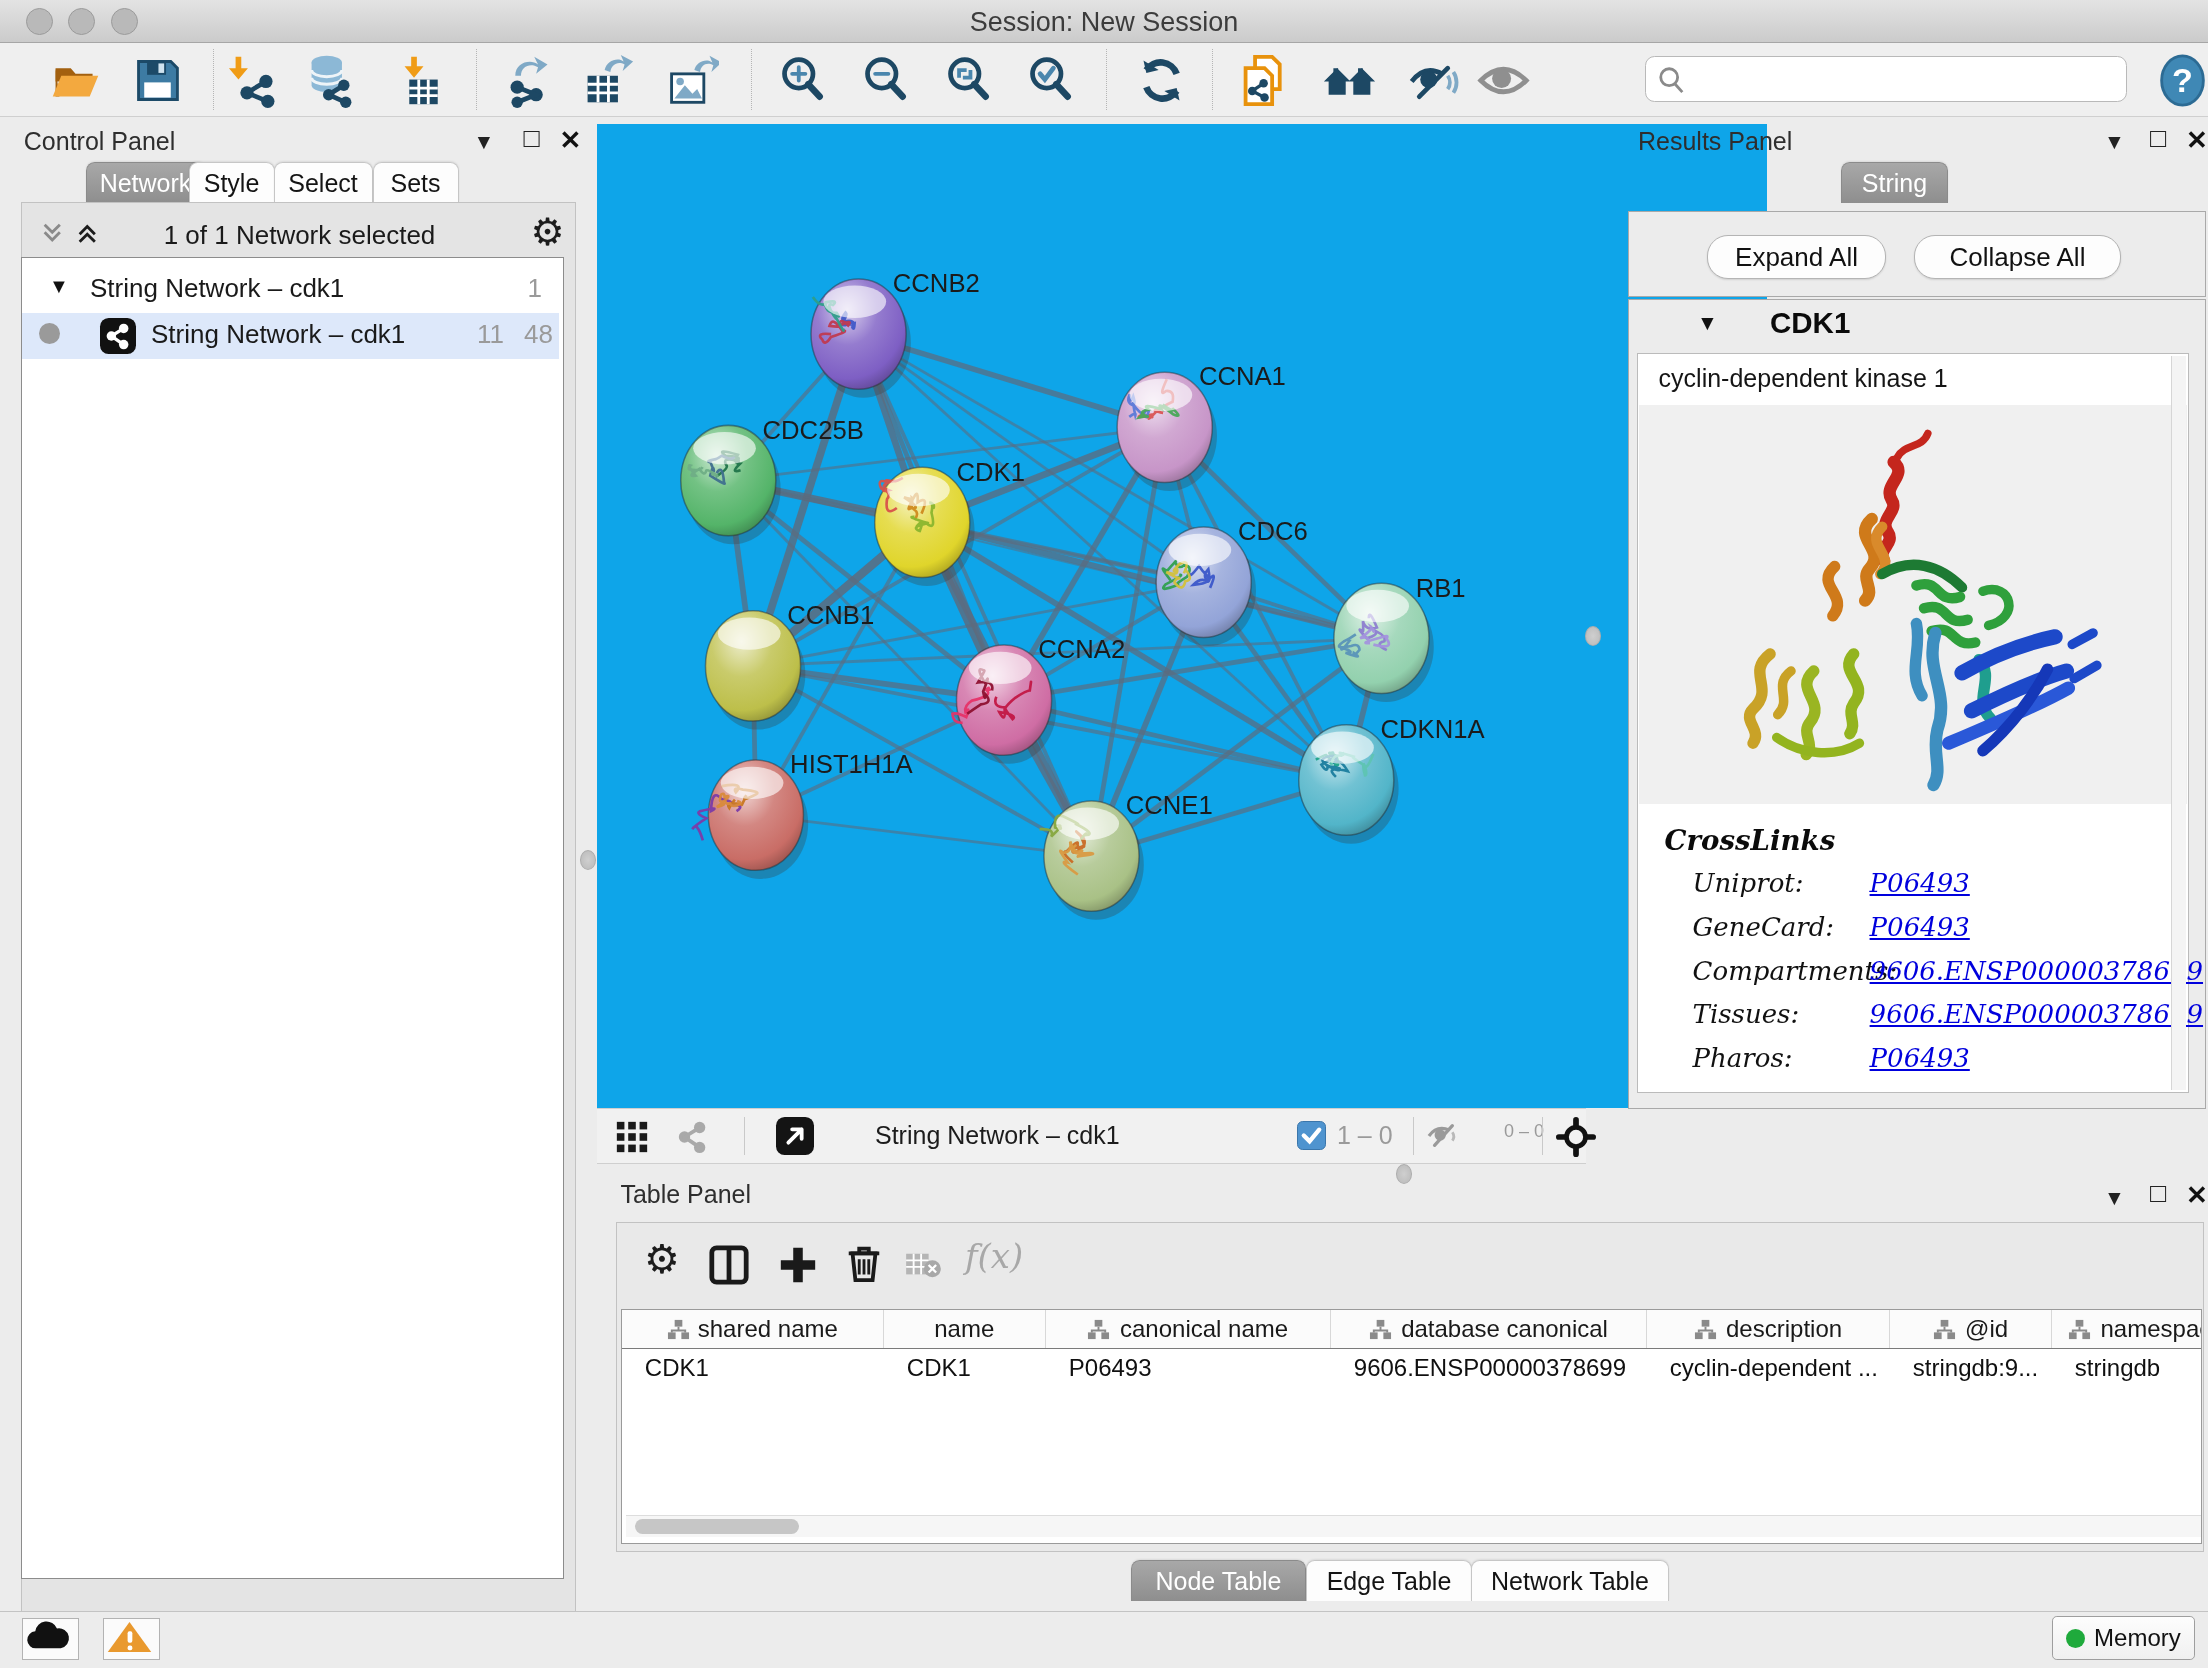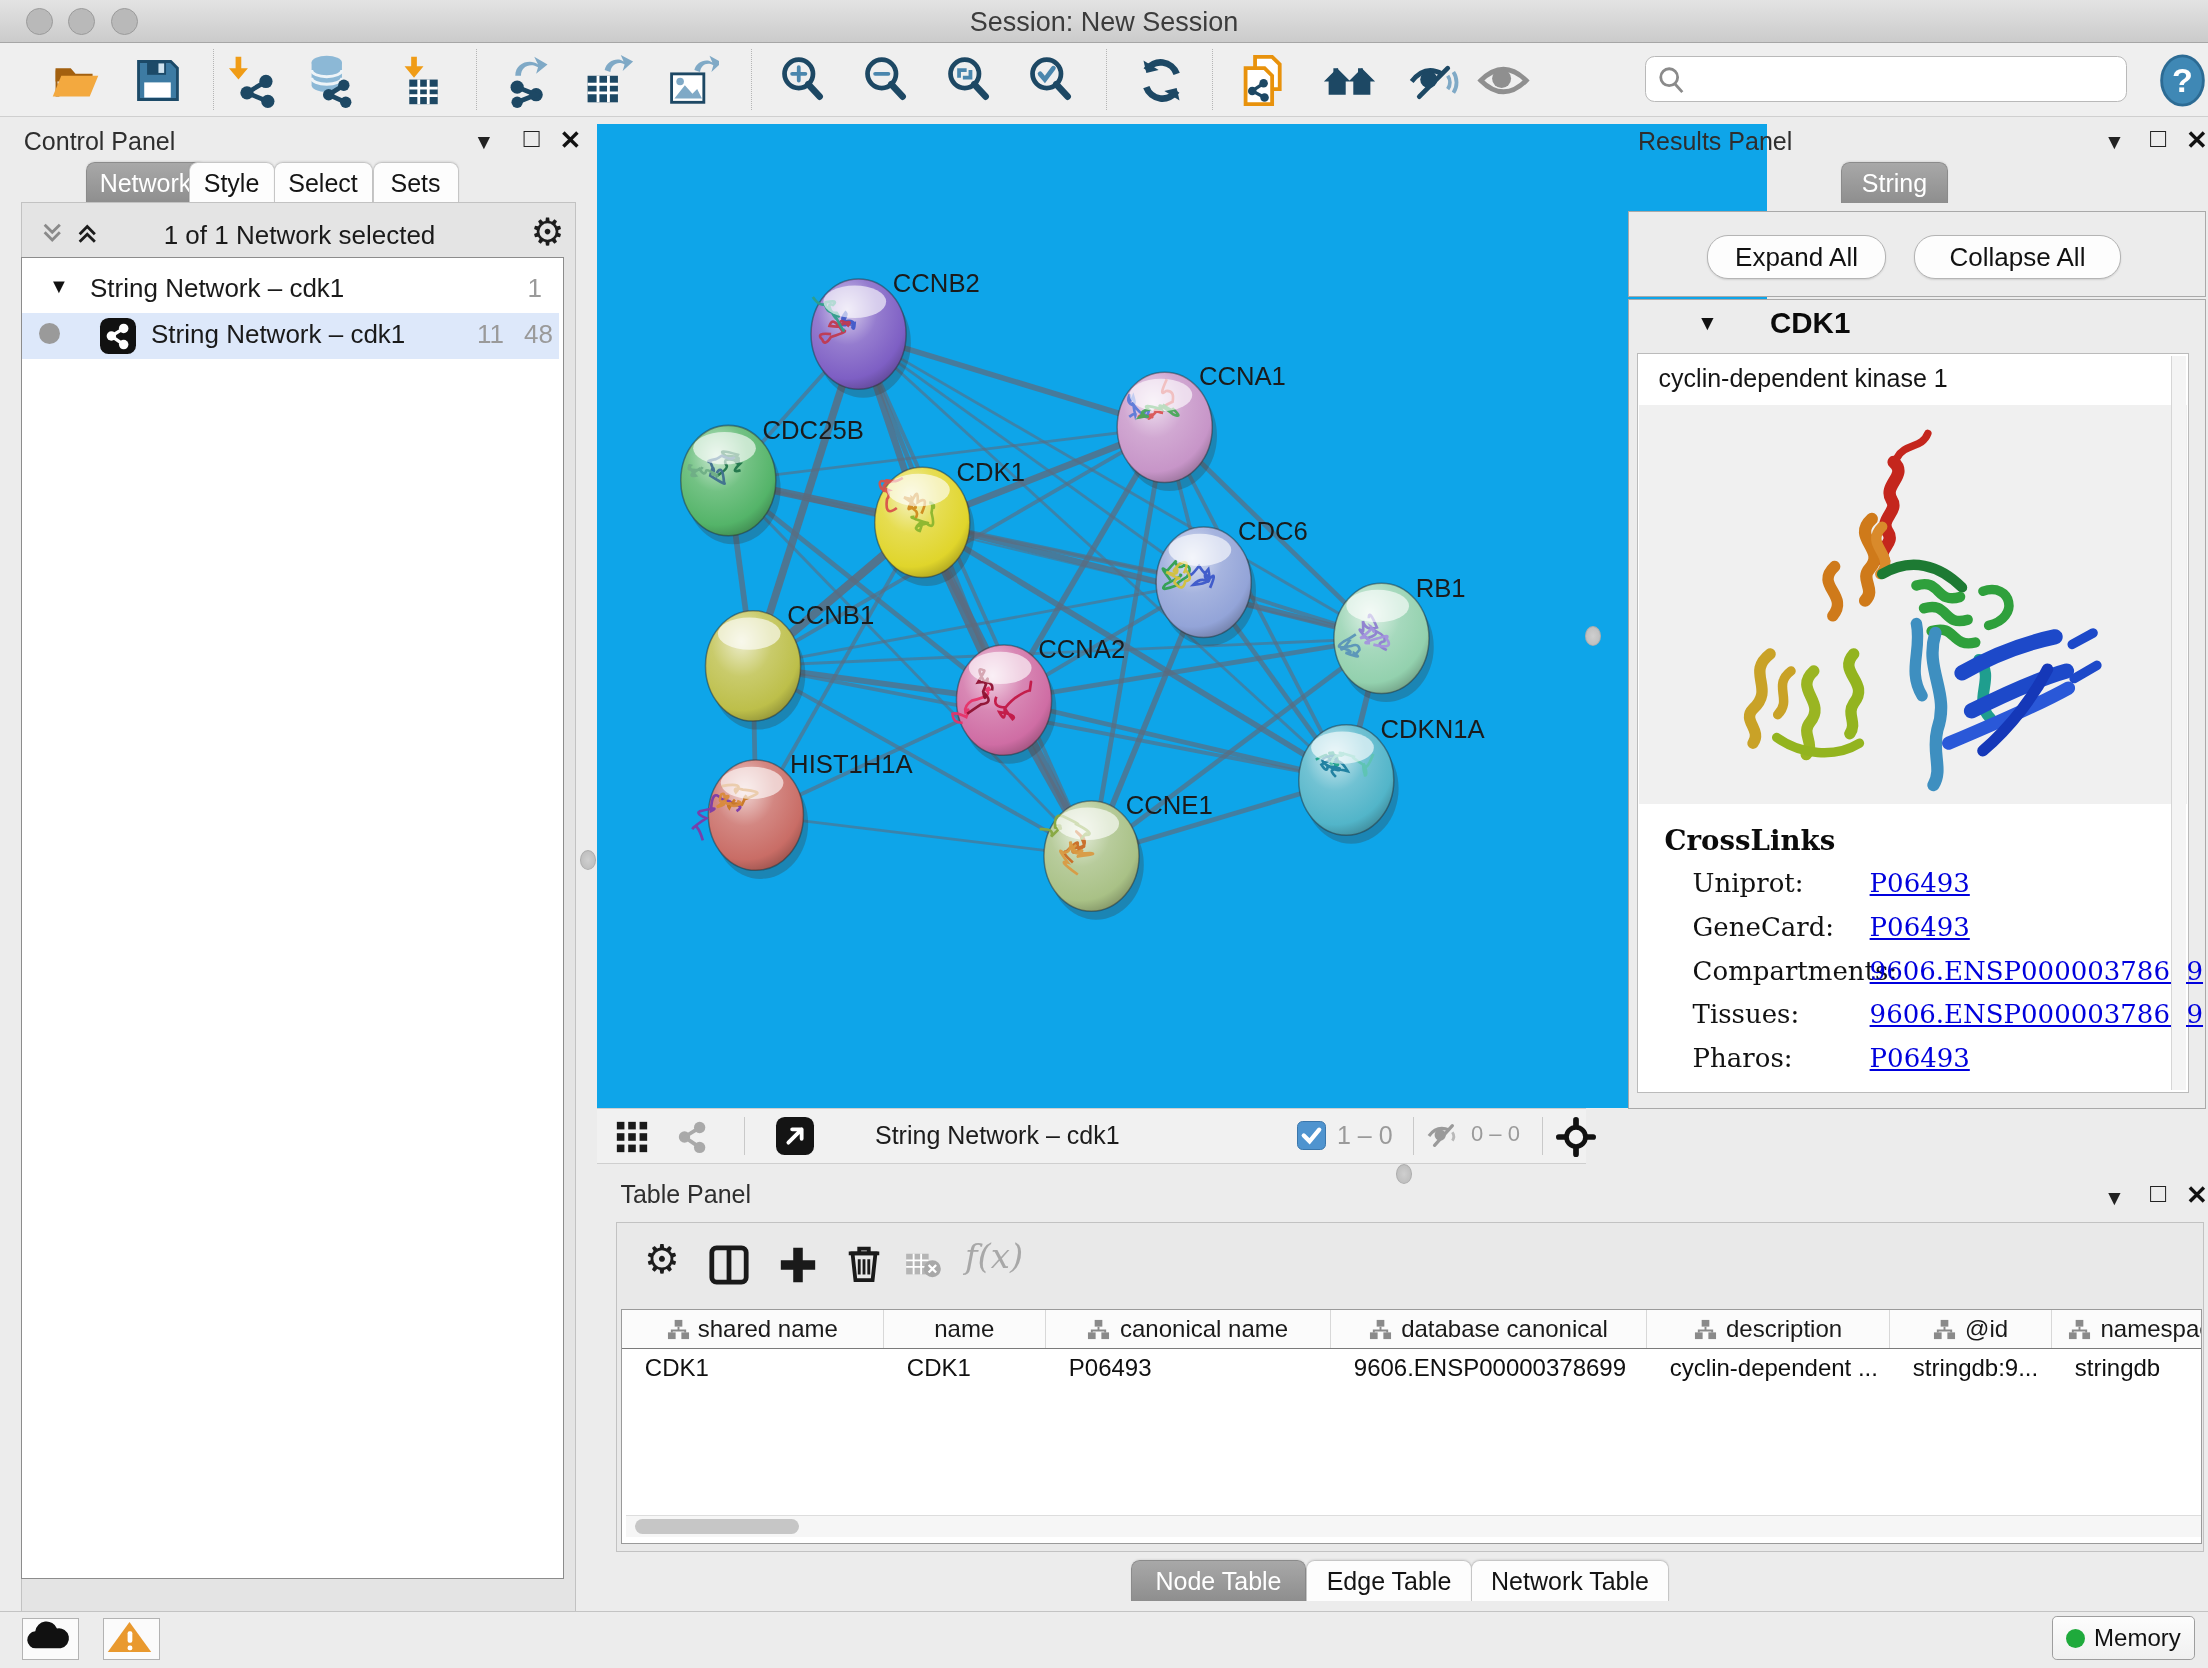--- a/index.html
+++ b/index.html
@@ -36,21 +36,21 @@
     border-top:1px solid #cfcfcf;border-bottom:1px solid #cfcfcf;}
   .nbsep{position:absolute;top:7.6px;width:0;height:38px;border-left:1px solid #c9c9c9;}
   .splitdot{width:14.3px;height:18px;border-radius:50%;background:radial-gradient(#cfcfcf,#b9b9b9);border:1px solid #adadad;}
   
   .rsec1{left:1628px;top:211px;width:576px;height:84px;background:#ececec;border:1.9px solid #a9a9a9;}
   .rbtn{position:absolute;top:23px;height:42px;background:#fdfdfd;border:1px solid #b4b4b4;border-radius:21px;
     font-size:26px;color:#111;text-align:center;line-height:42px;box-shadow:0 1px 1.9px rgba(0,0,0,.12);}
   .rsec2{left:1628px;top:299px;width:576px;height:808px;background:#ececec;border:1.9px solid #a9a9a9;}
   .rcontent{position:absolute;left:7.6px;top:53px;width:550px;height:738px;background:#fff;border:1px solid #bbb;}
   .vtrack{position:absolute;right:1.9px;top:1.9px;width:13.3px;bottom:1.9px;background:#f4f4f4;border-left:1px solid #d6d6d6;}
-  .serif{font-family:"DejaVu Serif","Liberation Serif",serif;}
+  .serif{font-family:"DejaVu Serif","Liberation Serif",serif;font-style:italic;}
   .cl-row{position:absolute;left:0;width:100%;height:44px;}
   .cl-label{position:absolute;left:55px;font-size:26px;color:#111;}
   .cl-value{position:absolute;left:232px;font-size:26px;color:#0000dd;text-decoration:underline;cursor:pointer;}
   
   .tblbody{left:616px;top:1222px;width:1586px;height:328px;background:#e9e9e9;border:1px solid #c2c2c2;}
   .tbl{position:absolute;left:3.8px;top:86px;width:1579px;height:233px;background:#fff;border:1.9px solid #9a9a9a;
     overflow:hidden;}
   .thead{position:absolute;left:0;top:0;width:1617px;height:38px;background:#fbfbfb;border-bottom:1.9px solid #7a7a7a;display:flex;}
   .th{height:38px;display:flex;align-items:center;justify-content:center;gap:9.5px;
     font-size:24px;color:#191919;border-right:1px solid #d8d8d8;box-sizing:border-box;flex:none;}
@@ -567,21 +567,21 @@
   <span class="abs" style="left:740px;top:12.4px;font-size:25px;color:#9a9a9a">1 – 0</span>
   <div class="nbsep" style="left:816px"></div>
   <div class="abs" style="left:829px;top:11.4px">
     <svg width="34" height="30" viewBox="0 0 36 32">
         <path d="M3 17q9-12 22-6" fill="none" stroke="#9a9a9a" stroke-width="3.5"></path>
         <circle cx="15" cy="16" r="6" fill="#9a9a9a"></circle>
         <path d="M28 6L9 27" stroke="#9a9a9a" stroke-width="3.5" stroke-linecap="round"></path>
         <path d="M28 13a8 8 0 0 1 0 9" fill="none" stroke="#b9b9b9" stroke-width="3"></path>
       </svg>
   </div>
-  <span class="abs" style="left:874px;top:12.4px;font-size:22px;color:#9a9a9a">0 – 0</span>
+  <span class="abs" style="left:907px;top:12.4px;font-size:18px;color:#9a9a9a">0 – 0</span>
   <div class="nbsep" style="left:945px"></div>
   <div class="abs" style="left:959px;top:7.6px">
     <svg width="40" height="40" viewBox="0 0 42 42">
         <circle cx="21" cy="21" r="10" fill="none" stroke="#111" stroke-width="5"></circle>
         <g stroke="#111" stroke-width="6" stroke-linecap="round">
           <path d="M21 3v6M21 33v6M3 21h6M33 21h6"></path>
         </g>
       </svg>
   </div>
 </div>

